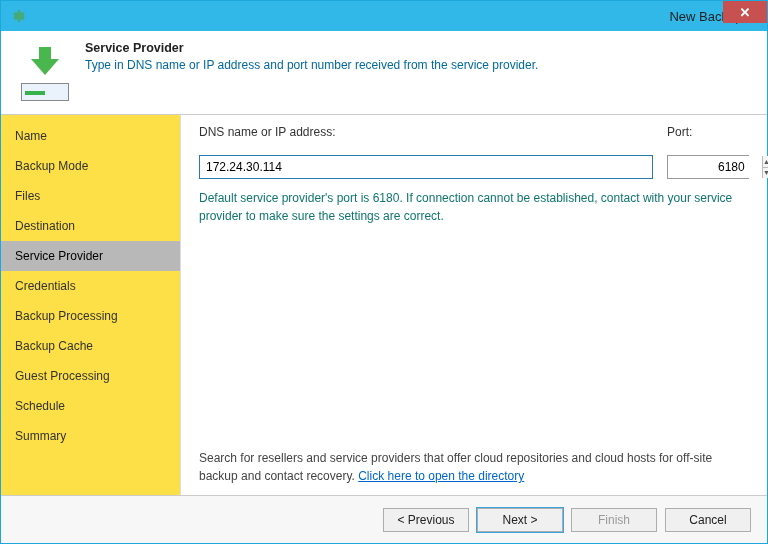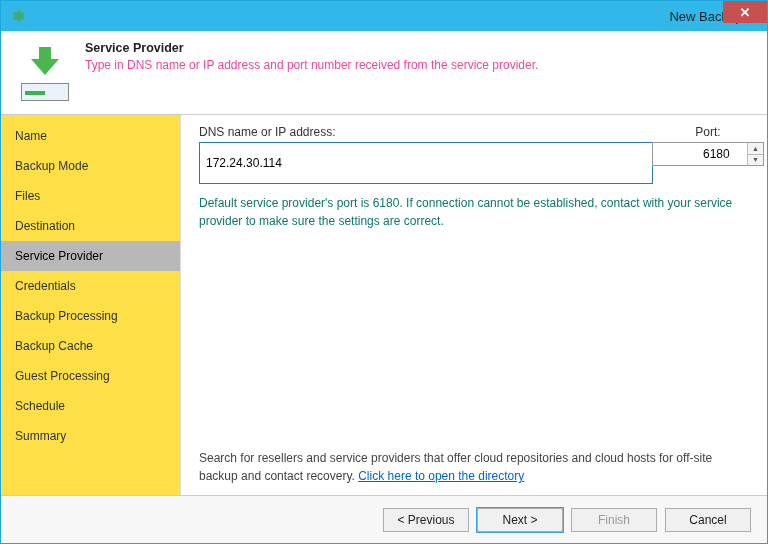--- a/index.html
+++ b/index.html
@@ -12,36 +12,36 @@
 .titlebar .title { position: absolute; left: 0; right: 0; text-align: right; font-size: 13px; color: #222; pointer-events: none; }
 .titlebar .close { position: absolute; right: 0; top: 0; width: 44px; height: 22px; background: #c75050; color: #fff; display: flex; align-items: center; justify-content: center; font-family: Arial; font-weight: bold; font-size: 13px; }
 
 .header { padding: 10px 16px 0 16px; display: flex; align-items: flex-start; height: 84px; border-bottom: 1px solid #ccc; background: #fff; }
 .header .icon-col { width: 56px; display: flex; flex-direction: column; align-items: center; }
 .header .arrow { width: 40px; height: 40px; }
 .header .tape { width: 48px; height: 18px; border: 1px solid #888; background: #eaf3fb; margin-top: 2px; position: relative; }
 .header .tape::after { content: ""; position: absolute; left: 3px; top: 7px; width: 20px; height: 4px; background: #37b24d; }
 .header .text-col { margin-left: 12px; }
 .header .htitle { font-weight: bold; font-size: 12.5px; margin-bottom: 3px; color: #222; }
-.header .hsub { font-size: 12px; color: #ec4899; }
+.header .hsub { font-size: 12px; color: #0369a1; }
 
 .body { display: flex; height: calc(100% - 30px - 84px - 48px); }
 
 .sidebar { width: 180px; border-right: 1px solid #ddd; padding: 6px 0; background: #fde047; }
 .sidebar .item { padding: 8px 14px; font-size: 12px; color: #333; cursor: pointer; }
 .sidebar .item.active { background: #b8b8b8; color: #000; }
 
 .content { flex: 1; padding: 10px 18px 10px 18px; position: relative; display: flex; flex-direction: column; }
 
 .form-row { display: flex; gap: 14px; }
 .field-group { display: flex; flex-direction: column; }
 .field-dns { flex: 1; }
-.field-port { width: 82px; align-items: center; }
-.label { font-size: 12px; margin-bottom: 3px; color: #333; }
-.dns-input { width: 100%; height: 42px; border: 1px solid #2a7ab0; padding: 4px 6px; font-size: 12px; font-family: inherit; outline: none; }
+.field-port { width: 82px; }
+.label { font-size: 12px; margin-bottom: 16px; color: #333; }
+.dns-input { width: 100%; height: 24px; border: 1px solid #2a7ab0; padding: 4px 6px; font-size: 12px; font-family: inherit; outline: none; }
 .port-wrap { display: flex; height: 24px; border: 1px solid #999; }
 .port-input { flex: 1; border: none; padding: 0 6px; font-size: 12px; font-family: inherit; outline: none; width: 50px; margin-left: 44px; }
 .spinner { width: 16px; display: flex; flex-direction: column; border-left: 1px solid #bbb; }
 .spin-btn { flex: 1; background: #f4f4f4; border: none; font-size: 7px; line-height: 1; cursor: pointer; display: flex; align-items: center; justify-content: center; color: #555; }
 .spin-btn:first-child { border-bottom: 1px solid #bbb; }
 
 .help-text { margin-top: 10px; font-size: 12px; color: #0f766e; line-height: 1.5; }
 
 .spacer { flex: 1; }
 

